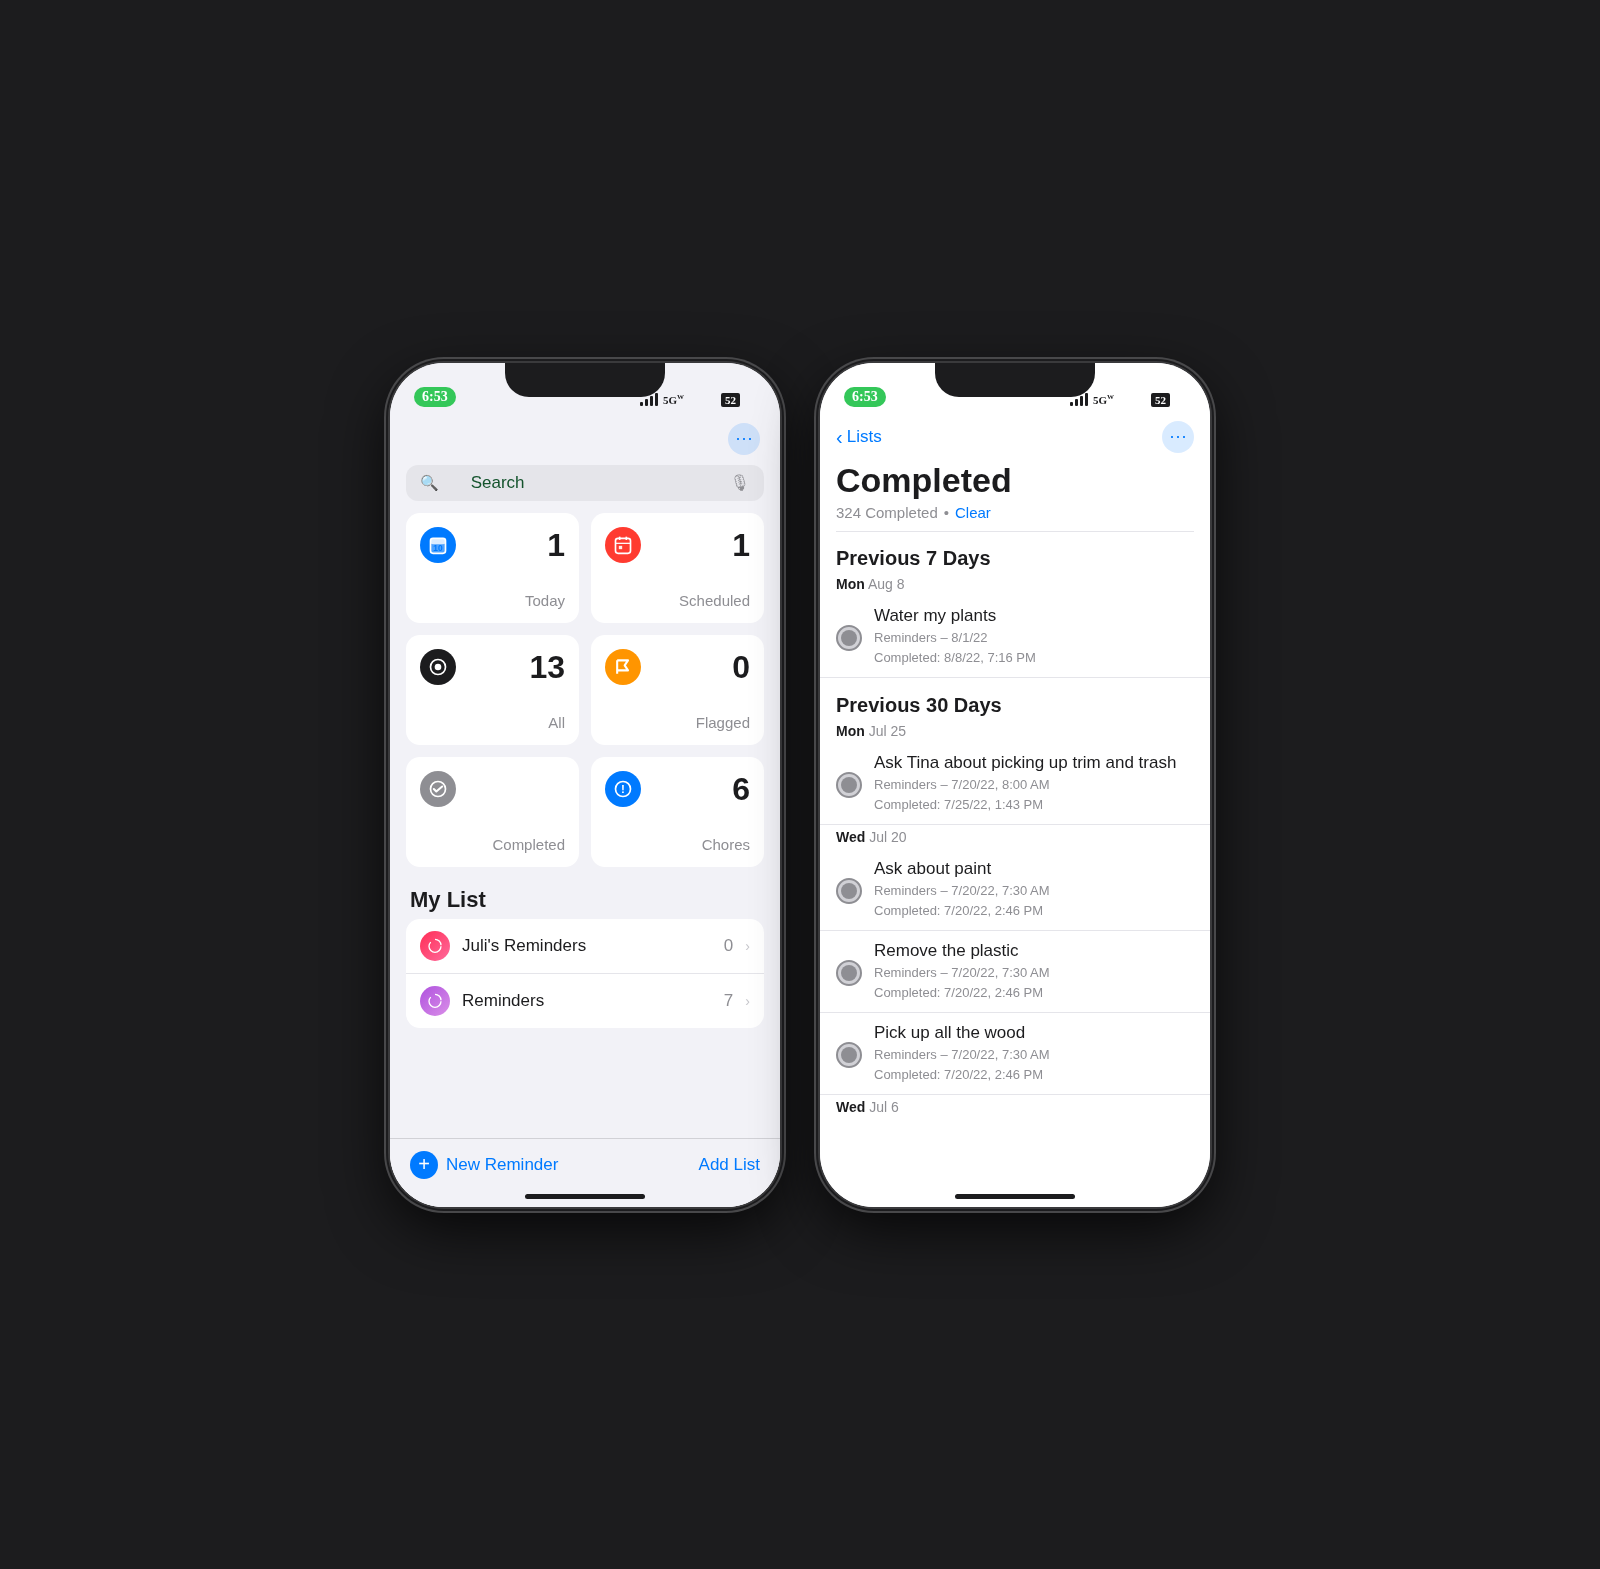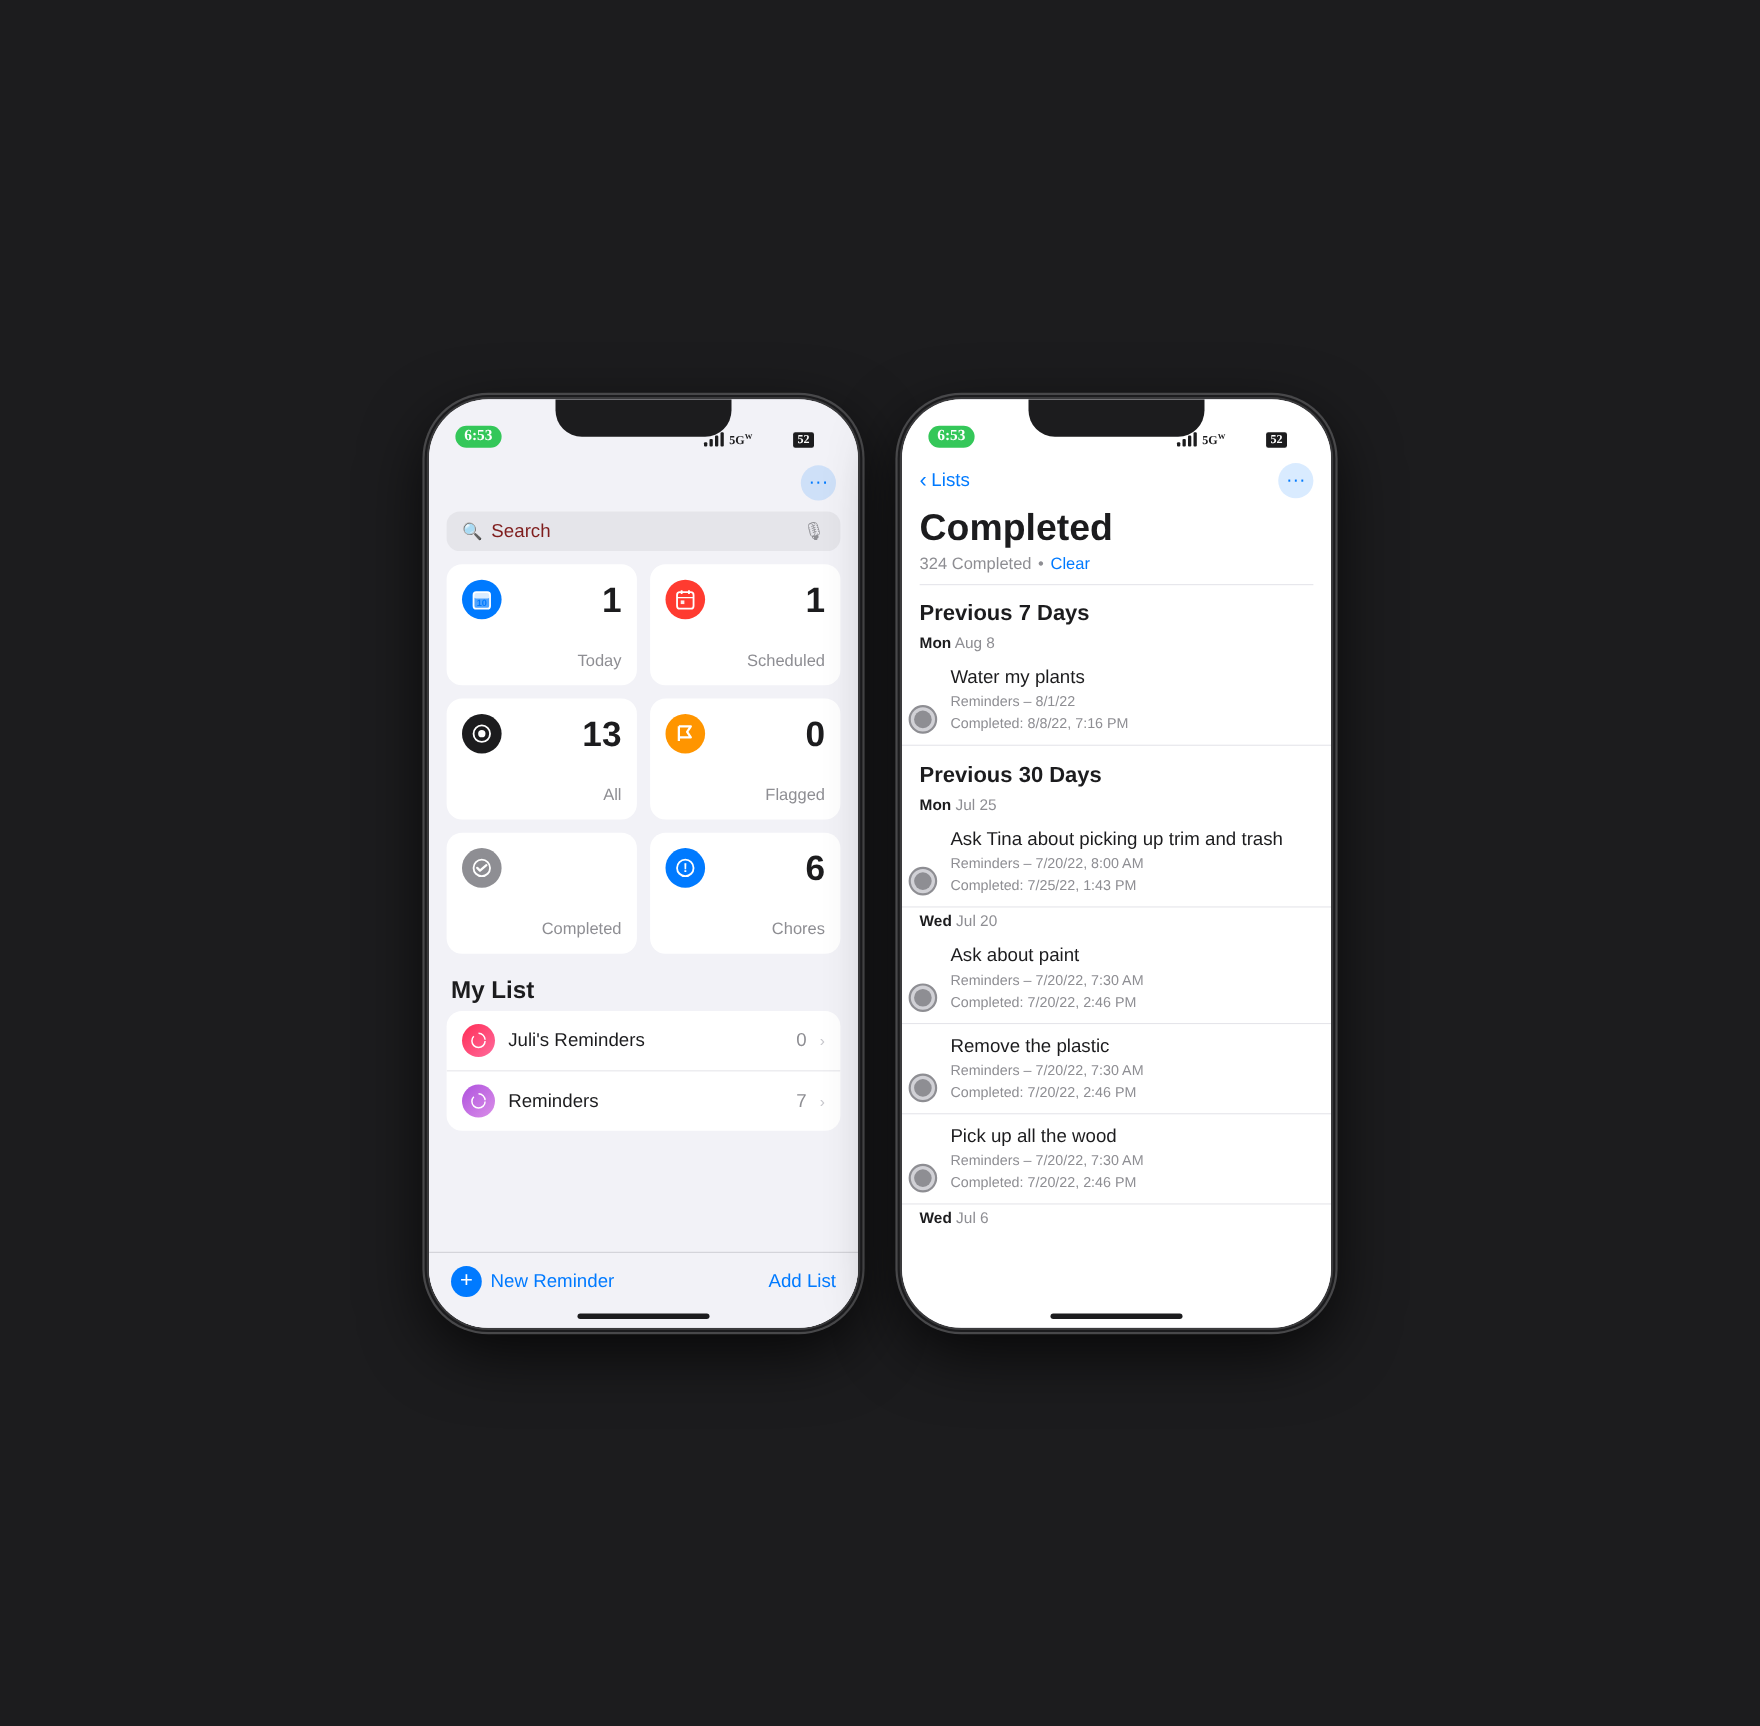--- a/index.html
+++ b/index.html
@@ -140,22 +140,23 @@
       gap: 8px;
     }
 
     .search-bar .search-icon-svg {
       color: #8e8e93;
       font-size: 15px;
     }
 
     .search-placeholder {
       flex: 1;
-      color: #7f1d1d;
+      color: #14532d;
       font-size: 17px;
+      margin-left: 24px;
     }
 
     .mic-icon {
       color: #8e8e93;
       font-size: 16px;
     }
 
     
     .smart-grid {
       display: grid;
@@ -380,23 +381,23 @@
       color: #8e8e93;
       padding: 4px 16px 4px;
     }
 
     .day-label strong {
       color: #1c1c1e;
     }
 
     .reminder-item {
       display: flex;
-      align-items: flex-end;
+      align-items: center;
       gap: 12px;
-      padding: 10px 6px;
+      padding: 10px 16px;
       border-bottom: 0.5px solid #e5e5ea;
     }
 
     .reminder-circle {
       width: 26px;
       height: 26px;
       border-radius: 50%;
       border: 2px solid #8e8e93;
       background: #d1d1d6;
       flex-shrink: 0;

